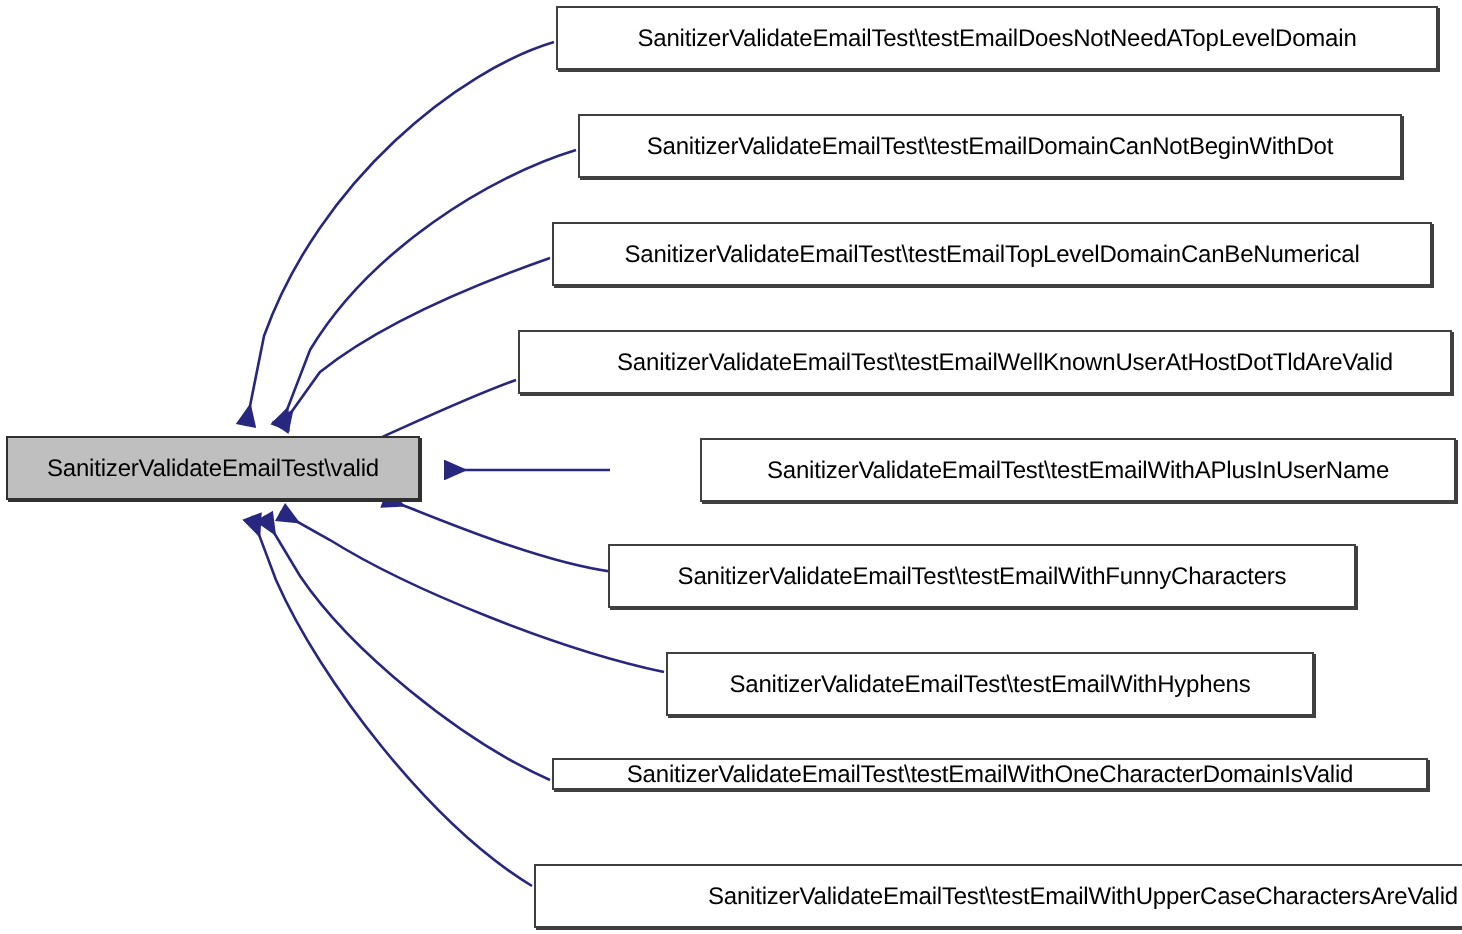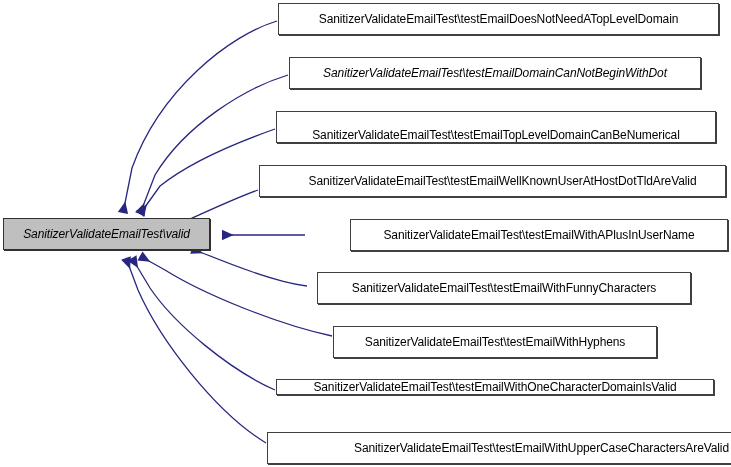--- a/index.html
+++ b/index.html
@@ -42,21 +42,20 @@
     font-family: "Liberation Sans", sans-serif;
     font-size: 12px;
     line-height: 13px;
     color: #000000;
     letter-spacing: -0.1px;
   }
   .graph-node.current-node {
     background: #bfbfbf;
     border: 1px solid #303030;
     box-shadow: 1px 1px 0 0 #303030;
-    font-style: italic;
   }
 </style>
 </head>
 <body>
 
 <div id="graph-canvas">
 
   <svg id="edge-layer" viewBox="0 0 731 467" width="731" height="467" xmlns="http://www.w3.org/2000/svg">
     <defs>
       <marker id="arrowLeft" markerWidth="10" markerHeight="8" refX="9" refY="4" orient="auto" markerUnits="strokeWidth">
@@ -76,33 +75,33 @@
     </g>
   </svg>
 
   <div class="graph-node current-node" style="left: 3px; top: 218px; width: 207px; height: 32px;">
     <span class="node-label">SanitizerValidateEmailTest\valid</span>
   </div>
 
   <div class="graph-node" style="left: 278px; top: 3px; width: 441px; height: 32px;">
     <span class="node-label">SanitizerValidateEmailTest\testEmailDoesNotNeedATopLevelDomain</span>
   </div>
-  <div class="graph-node" style="left: 289px; top: 57px; width: 412px; height: 32px; font-style: italic;">
+  <div class="graph-node" style="left: 289px; top: 57px; width: 412px; height: 32px;">
     <span class="node-label">SanitizerValidateEmailTest\testEmailDomainCanNotBeginWithDot</span>
   </div>
-  <div class="graph-node" style="left: 276px; top: 111px; width: 440px; height: 32px; align-items: flex-end;">
+  <div class="graph-node" style="left: 276px; top: 111px; width: 440px; height: 32px;">
     <span class="node-label">SanitizerValidateEmailTest\testEmailTopLevelDomainCanBeNumerical</span>
   </div>
   <div class="graph-node" style="left: 259px; top: 165px; width: 467px; height: 32px; padding-left: 20px;">
     <span class="node-label">SanitizerValidateEmailTest\testEmailWellKnownUserAtHostDotTldAreValid</span>
   </div>
   <div class="graph-node" style="left: 306px; top: 219px; width: 378px; height: 32px; margin-left: 44px;">
     <span class="node-label">SanitizerValidateEmailTest\testEmailWithAPlusInUserName</span>
   </div>
-  <div class="graph-node" style="left: 317px; top: 272px; width: 374px; height: 32px;">
+  <div class="graph-node" style="left: 304px; top: 272px; width: 374px; height: 32px;">
     <span class="node-label">SanitizerValidateEmailTest\testEmailWithFunnyCharacters</span>
   </div>
   <div class="graph-node" style="left: 333px; top: 326px; width: 324px; height: 32px; align-items: center;">
     <span class="node-label">SanitizerValidateEmailTest\testEmailWithHyphens</span>
   </div>
   <div class="graph-node" style="left: 276px; top: 379px; width: 438px; height: 16px;">
     <span class="node-label">SanitizerValidateEmailTest\testEmailWithOneCharacterDomainIsValid</span>
   </div>
   <div class="graph-node" style="left: 267px; top: 432px; width: 549px; height: 32px;">
     <span class="node-label">SanitizerValidateEmailTest\testEmailWithUpperCaseCharactersAreValid</span>

